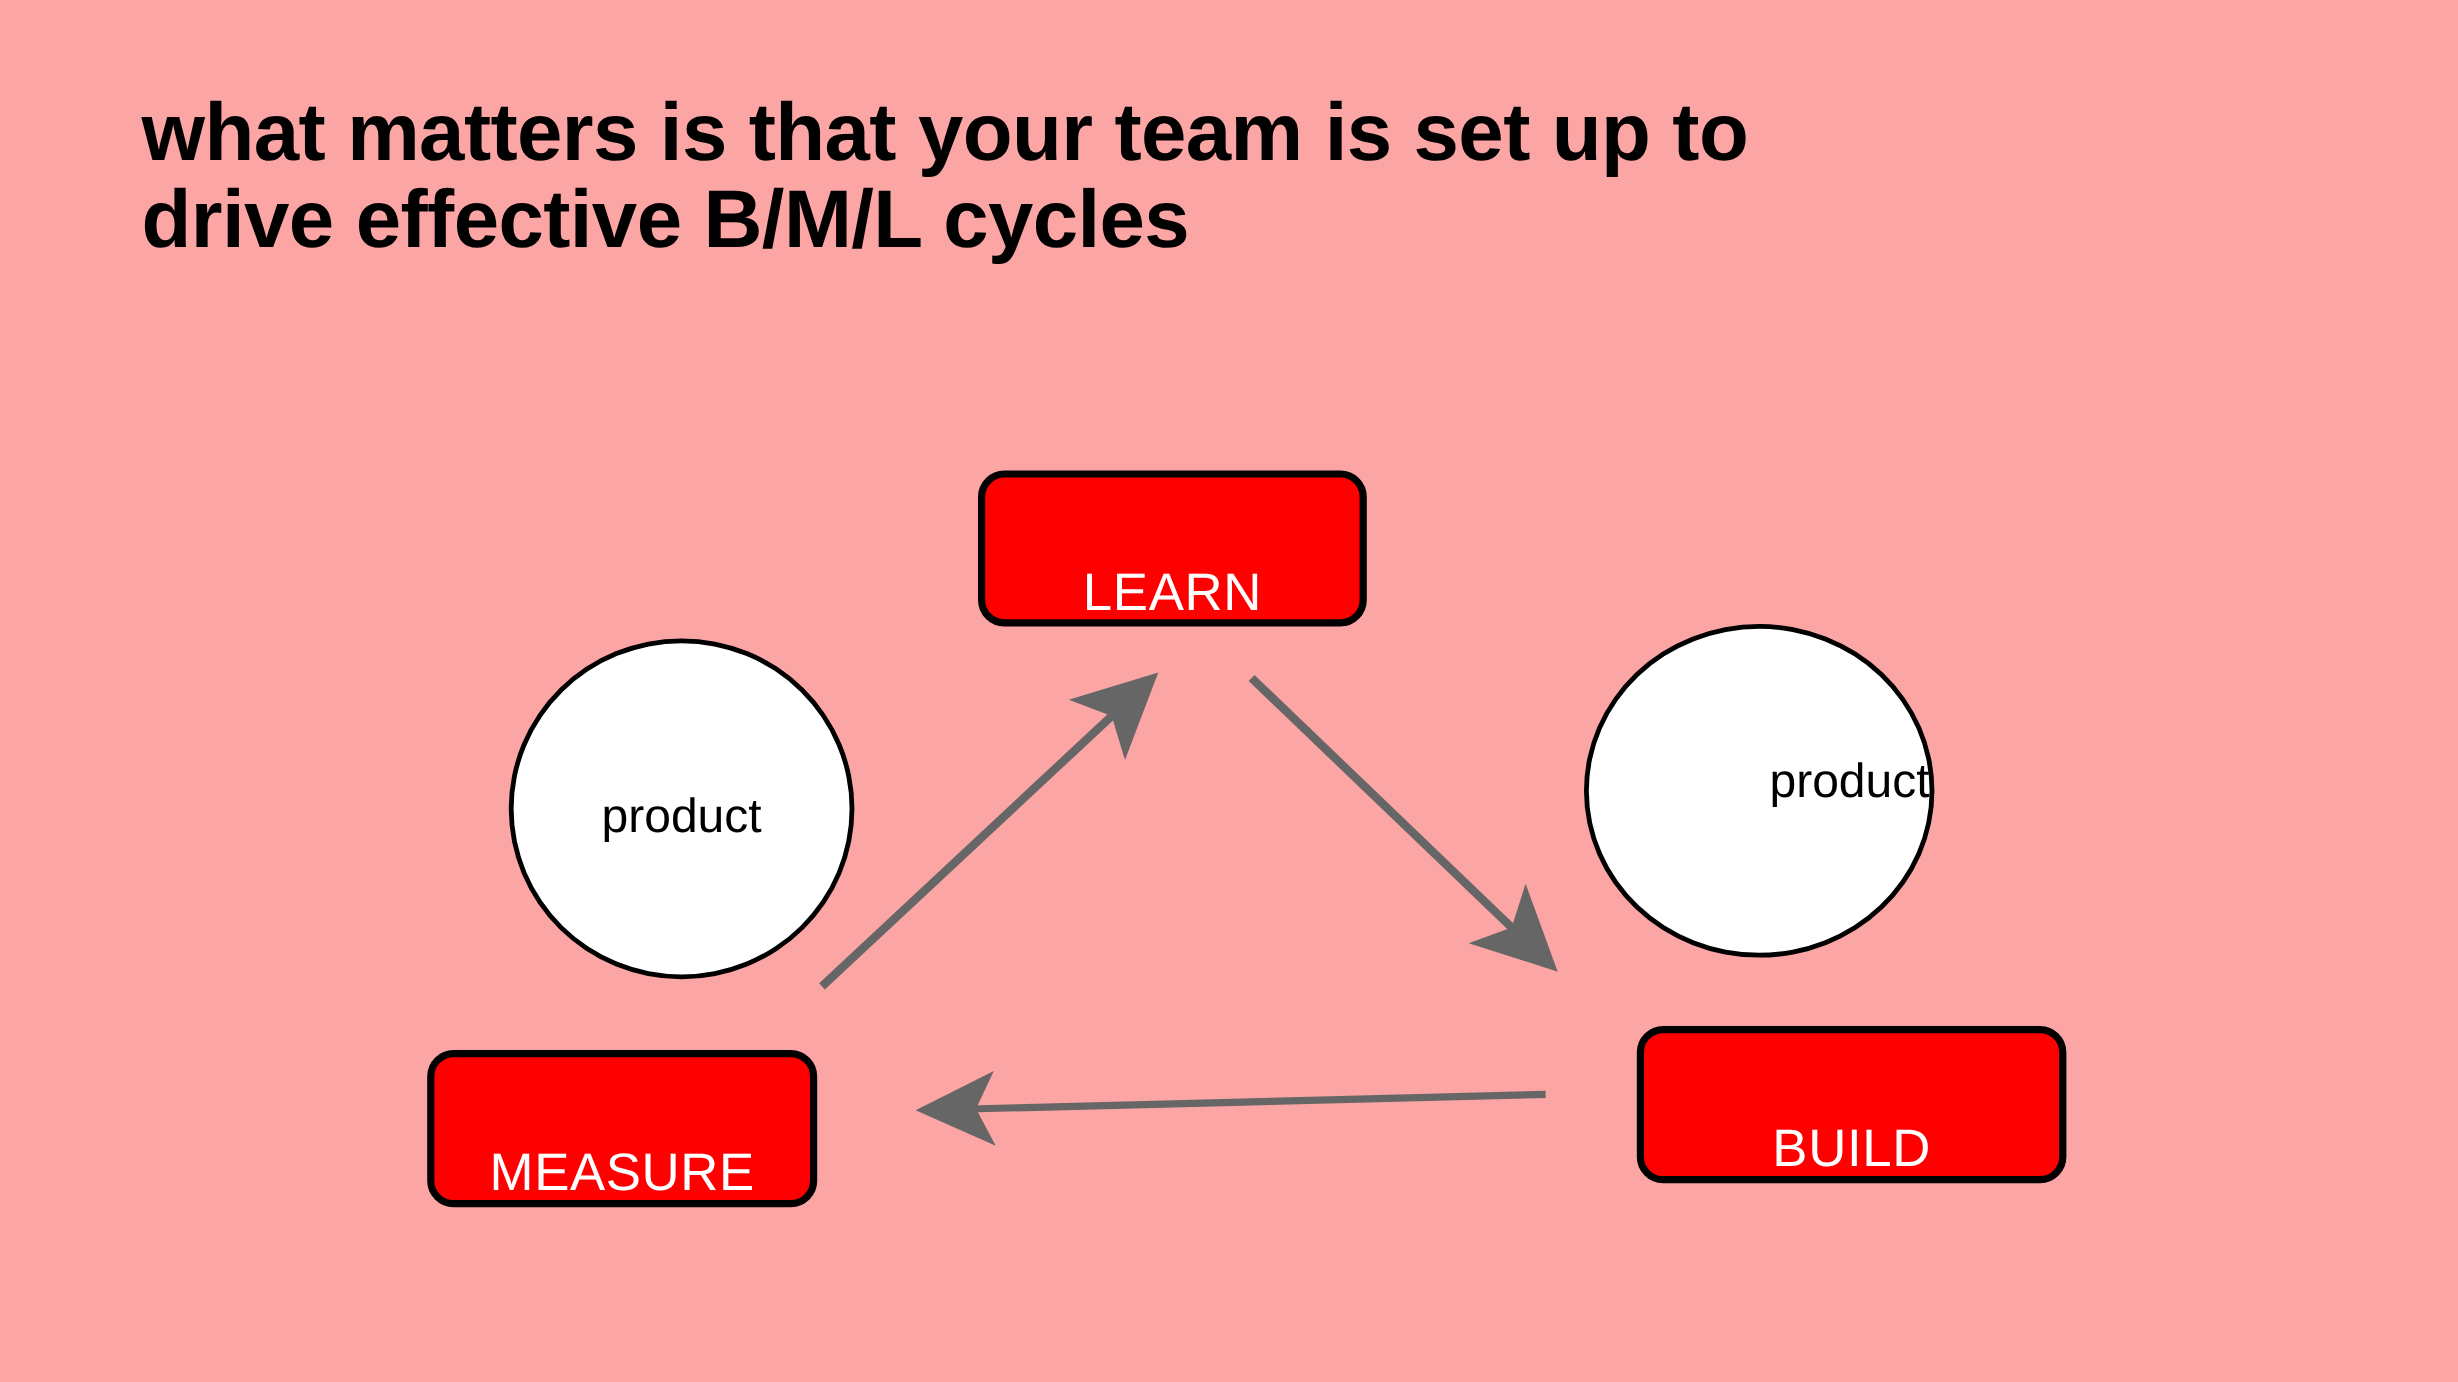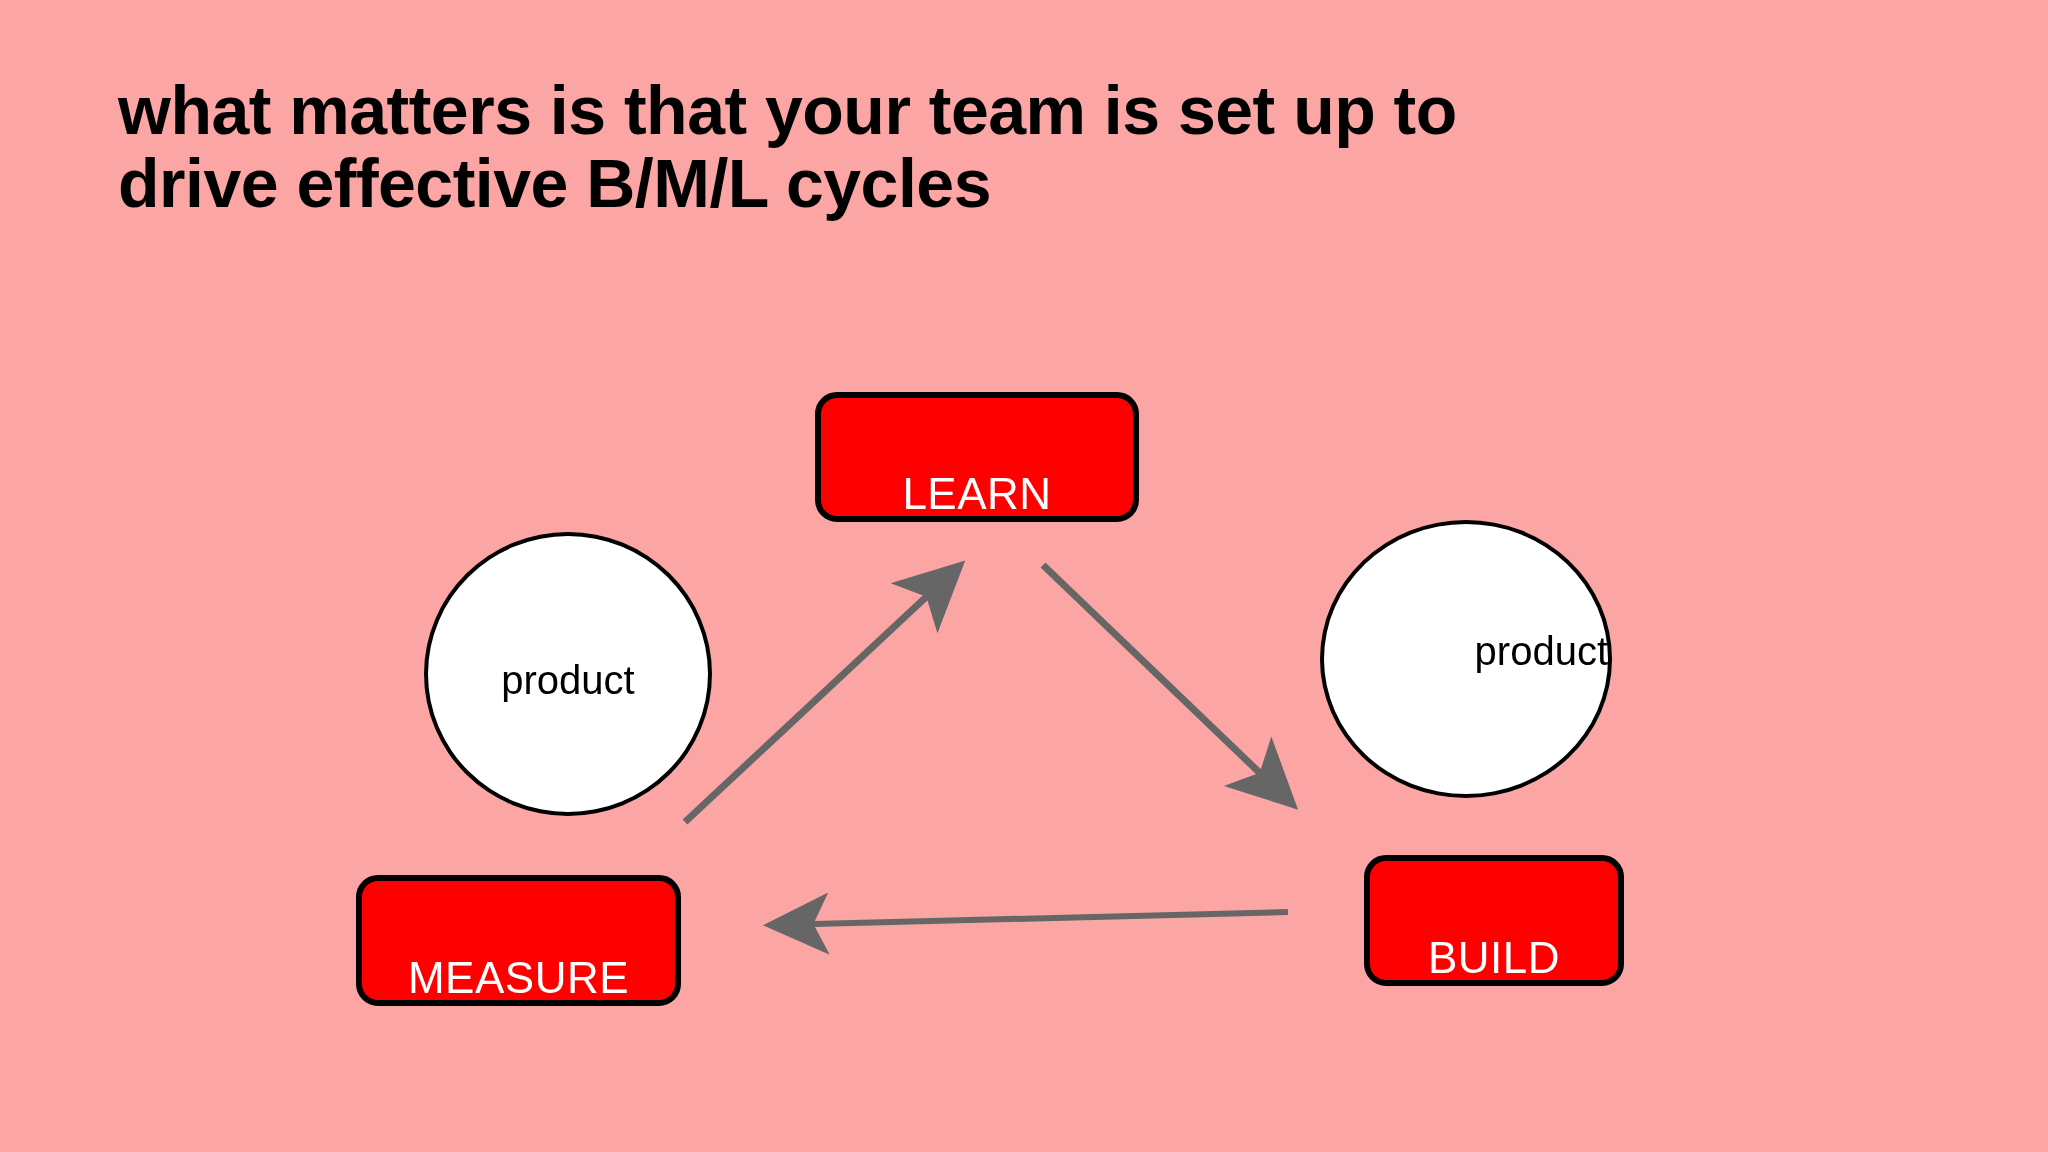--- a/index.html
+++ b/index.html
@@ -69,21 +69,21 @@
     font-family: "Liberation Sans", sans-serif;
     font-size: 44px;
     font-weight: normal;
     letter-spacing: 0.5px;
     line-height: 1;
     text-align: center;
   }
 
   #box-learn   { left: 815px;  top: 392px; width: 324px; height: 130px; }
   #box-measure { left: 356px;  top: 855px; width: 325px; height: 131px; margin-top: 20px; }
-  #box-build   { left: 1364px; top: 855px; width: 260px; height: 131px; }
+  #box-build   { left: 1364px; top: 855px; width: 358px; height: 131px; }
 
   
   .circle-node {
     position: absolute;
     background: #ffffff;
     border: 4px solid #000000;
     border-radius: 50%;
     box-sizing: border-box;
     display: flex;
     align-items: center;

